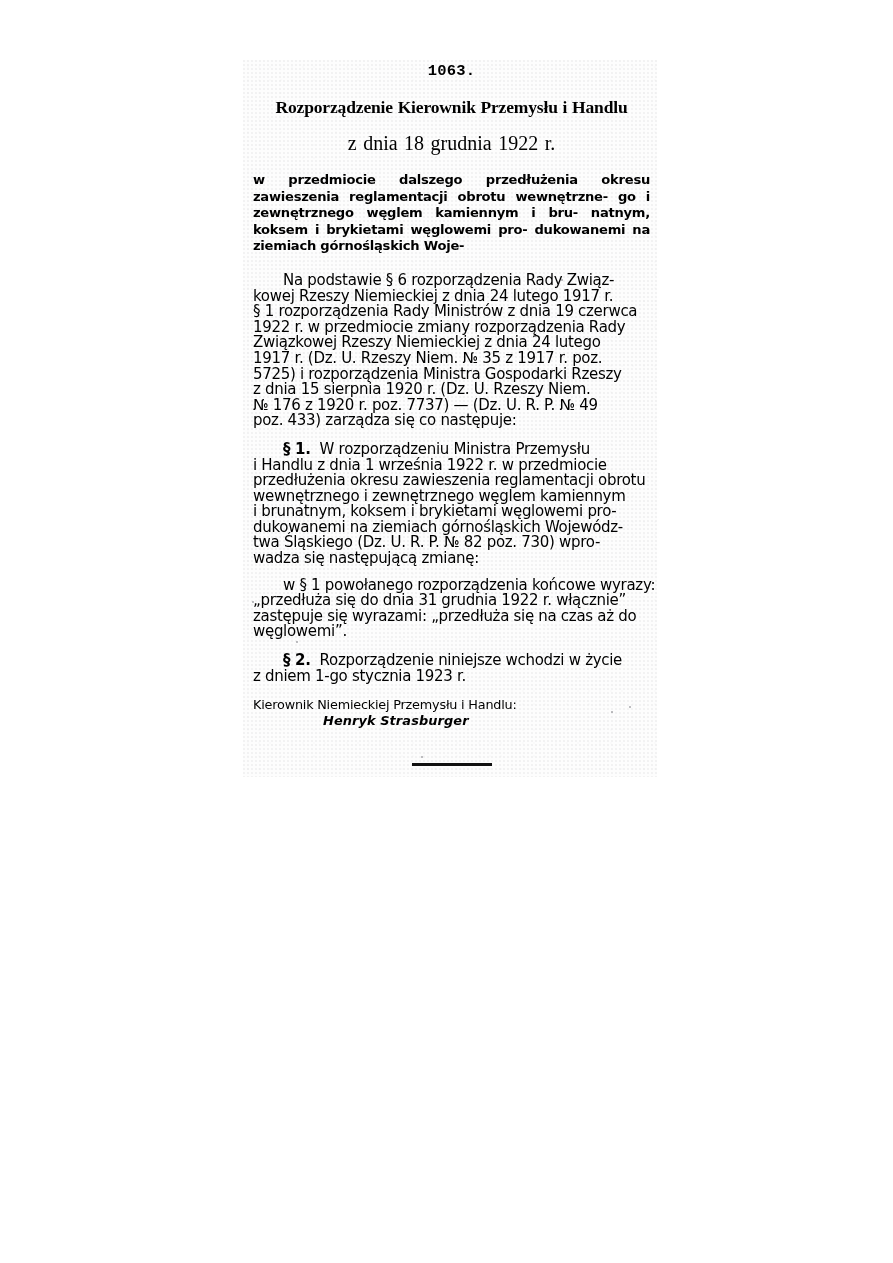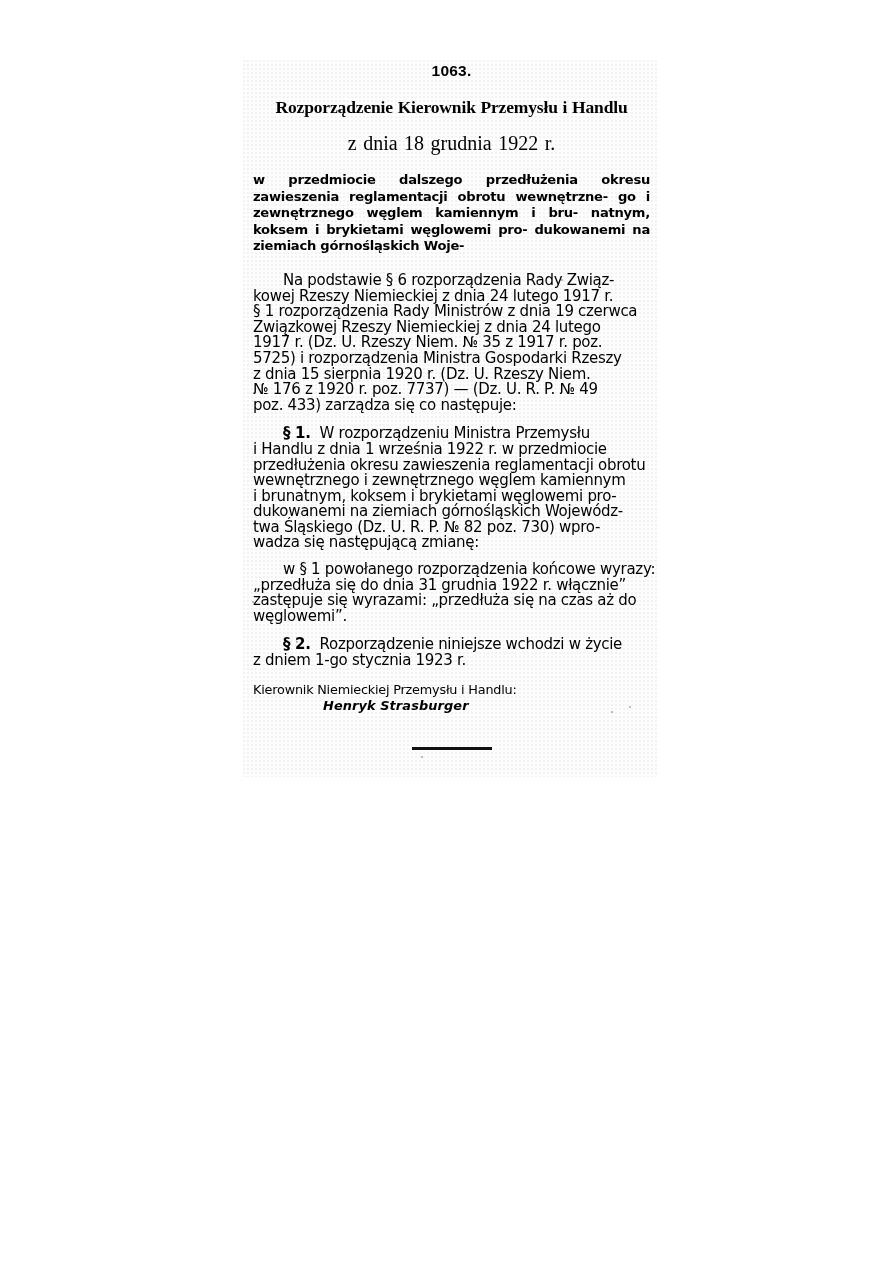--- a/index.html
+++ b/index.html
@@ -42,21 +42,21 @@
   
   .column {
     position: absolute;
     left: 253px;
     top: 62px;
     width: 397px;
   }
 
   .poz-number {
     text-align: center;
-    font-family: Liberation Sans, sans-serif;
+    font-family: Liberation Mono, monospace;
     font-weight: bold;
     font-size: 15.5px;
     letter-spacing: 0.2px;
     margin: 0 0 17px 0;
   }
 
   .doc-title {
     text-align: center;
     font-weight: bold;
     font-size: 17.5px;
@@ -167,20 +167,21 @@
       <span class="ln">zawieszenia reglamentacji obrotu wewnętrzne-</span>
       <span class="ln">go i zewnętrznego węglem kamiennym i bru-</span>
       <span class="ln">natnym, koksem i brykietami węglowemi pro-</span>
       <span class="ln">dukowanemi na ziemiach górnośląskich Woje-</span>
     </div>
 
     <div class="body-par">
       <span class="ln"><span class="indent"></span><span>Na podstawie § 6 rozporządzenia Rady Związ-</span></span>
       <span class="ln">kowej Rzeszy Niemieckiej z dnia 24 lutego 1917 r.</span>
       <span class="ln">§ 1 rozporządzenia Rady Ministrów z dnia 19 czerwca</span>
+      <span class="ln">1922 r. w przedmiocie zmiany rozporządzenia Rady</span>
       <span class="ln">Związkowej Rzeszy Niemieckiej z dnia 24 lutego</span>
       <span class="ln">1917 r. (Dz. U. Rzeszy Niem. № 35 z 1917 r. poz.</span>
       <span class="ln">5725) i rozporządzenia Ministra Gospodarki Rzeszy</span>
       <span class="ln">z dnia 15 sierpnia 1920 r. (Dz. U. Rzeszy Niem.</span>
       <span class="ln">№ 176 z 1920 r. poz. 7737) — (Dz. U. R. P. № 49</span>
       <span class="ln">poz. 433) zarządza się co następuje:</span>
     </div>
 
     <div class="body-par">
       <span class="ln"><span class="indent"></span><span class="bold">§ 1.</span>&nbsp;&nbsp;<span>W rozporządzeniu Ministra Przemysłu</span></span>

